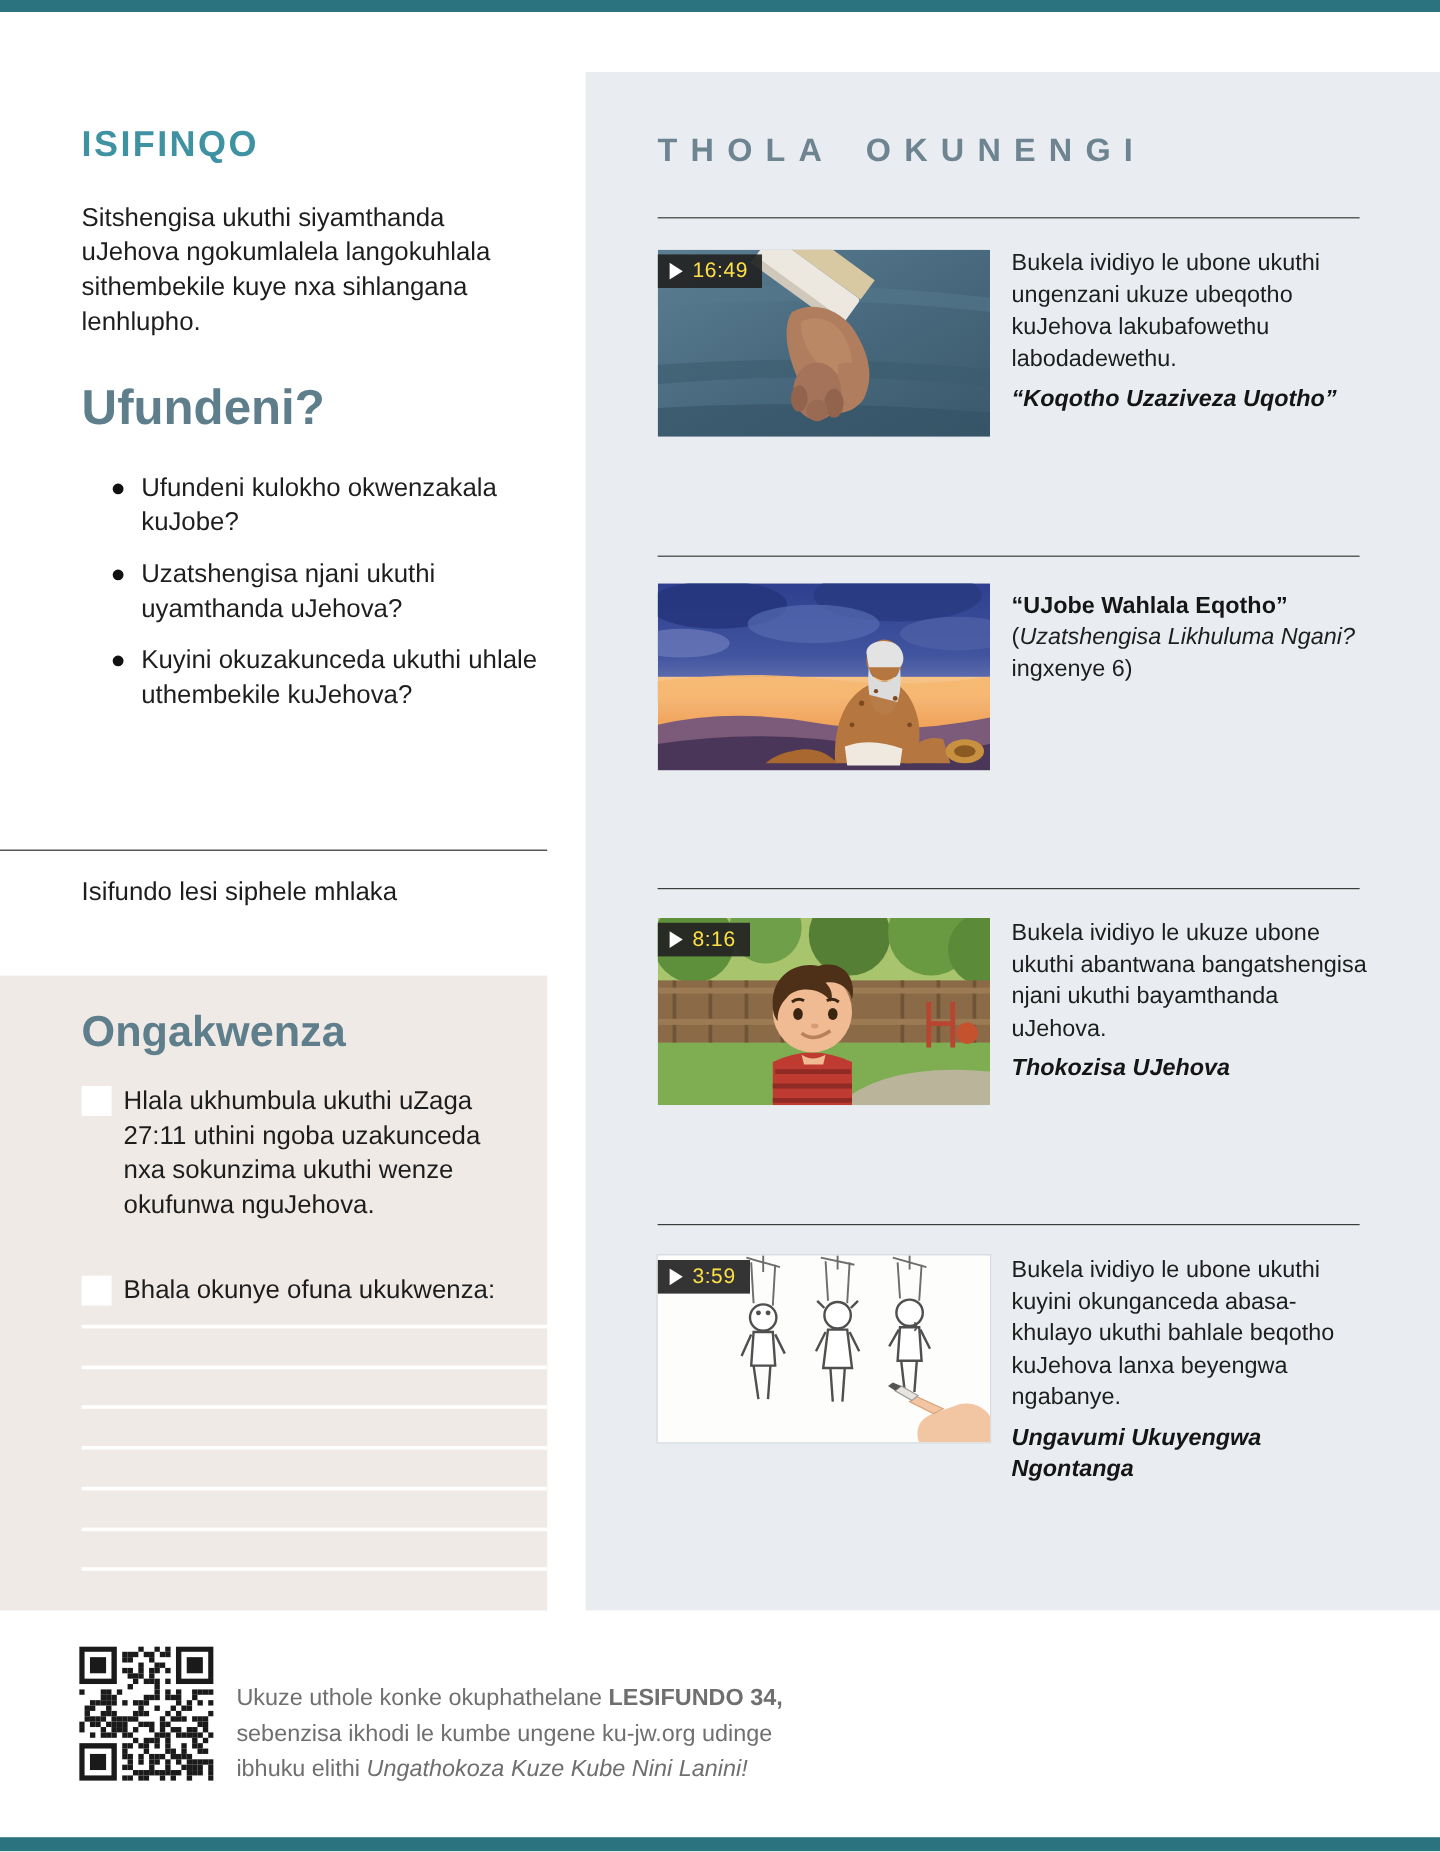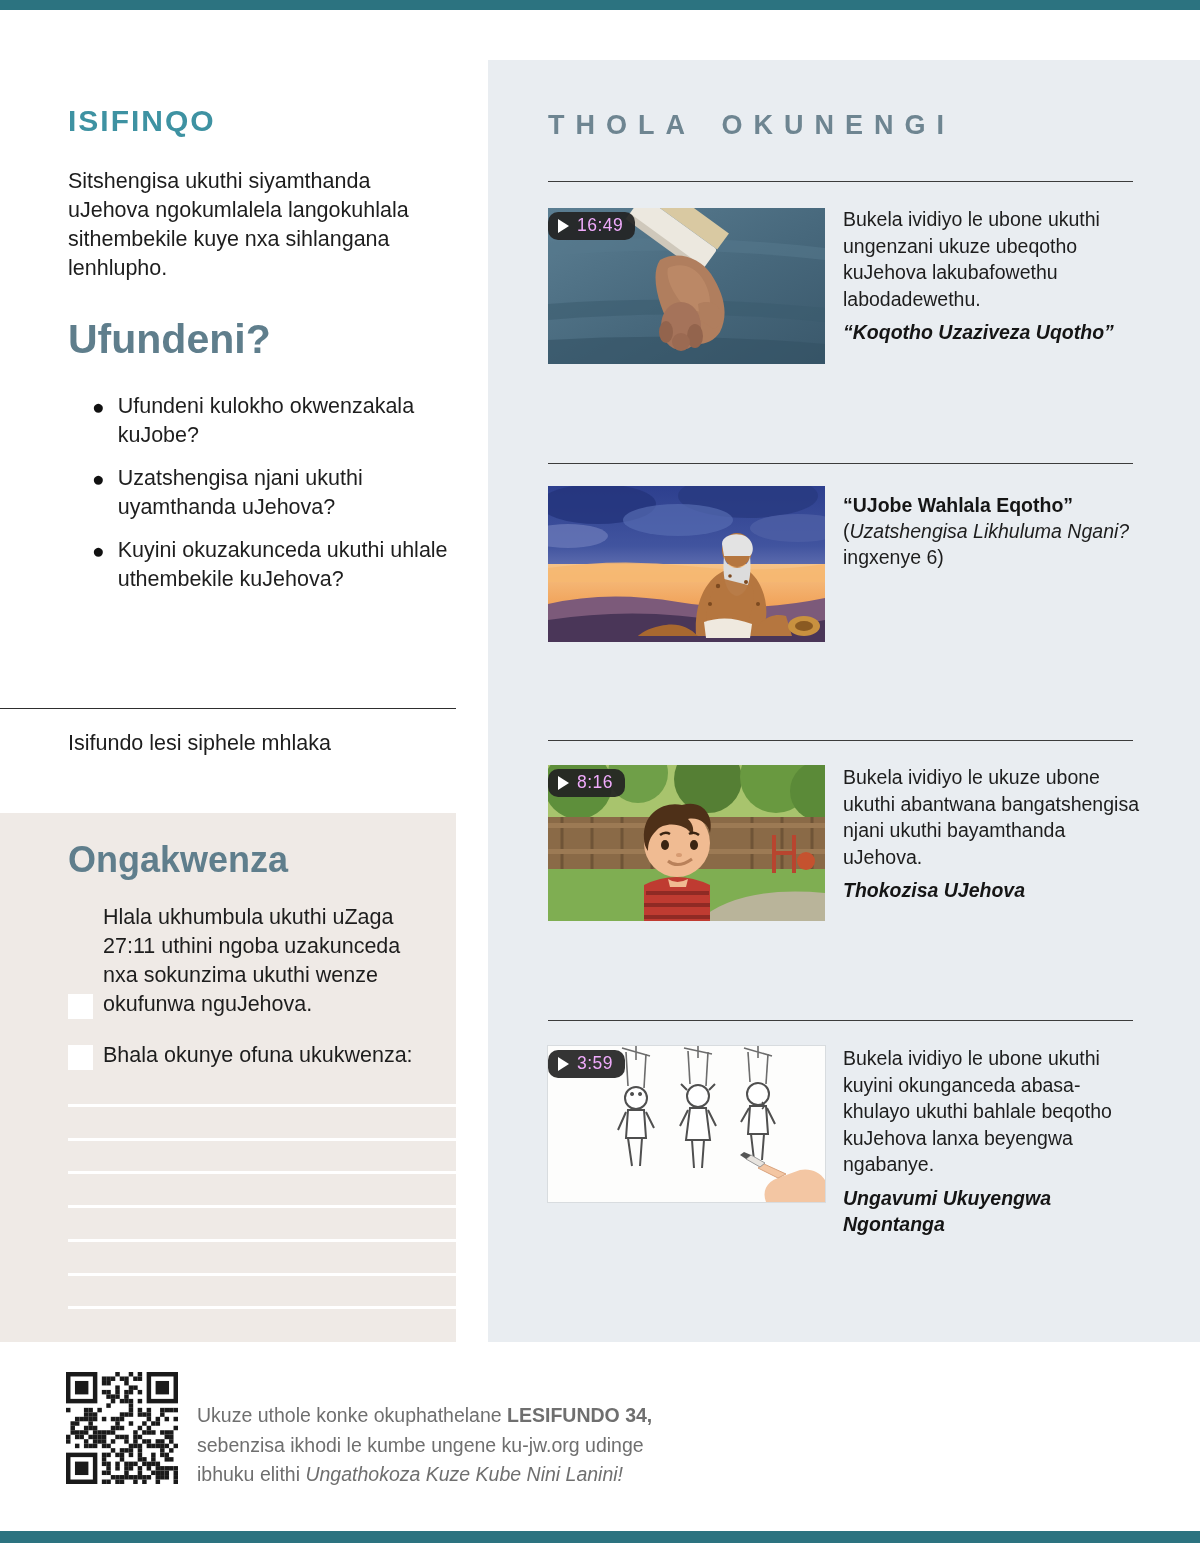--- a/index.html
+++ b/index.html
@@ -21,42 +21,42 @@
   .questions { position:absolute; left:92px; top:392px; width:370px; list-style:none; }
   .questions li { display:flex; gap:13px; margin-bottom:14px; font-size:21.5px; line-height:29px; }
   .qdot { flex:0 0 auto; font-size:21px; line-height:29px; color:#111; }
 
   .left-divider { position:absolute; left:0; top:708px; width:456px; height:0;
     border-top:1.5px solid #2e2e2e; }
   .completion-label { position:absolute; left:68px; top:731px; font-size:21.5px; color:#1d1d1d; }
 
   .todo-panel { position:absolute; left:0; top:813px; width:456px; height:529px; background:#efeae6; }
   .todo-heading { position:absolute; left:68px; top:26px; font-size:36px; font-weight:bold; color:#5f7e8c; }
-  .todo-item { position:absolute; left:68px; width:352px; display:flex; gap:10px;align-items:flex-end; }
+  .todo-item { position:absolute; left:68px; width:352px; display:flex; gap:10px; }
   .todo-item.first { top:90px; }
-  .todo-item.second { top:228px; }
+  .todo-item.second { top:248px; }
   .todo-box { flex:0 0 auto; width:25px; height:25px; background:#ffffff; margin-top:2px; }
   .todo-text { font-size:21.5px; line-height:29px; color:#1d1d1d; }
   .write-lines { position:absolute; left:68px; top:291px; width:388px; }
   .write-line { width:388px; height:3px; background:#ffffff; position:absolute; left:0; }
 
   
   .media-panel { position:absolute; left:488px; top:60px; width:712px; height:1282px; background:#e9edf1; }
   .media-heading { position:absolute; left:60px; top:50px; font-size:27px; font-weight:bold;
     letter-spacing:11px; word-spacing:8px; color:#6e8591; }
   .rule { position:absolute; left:60px; width:585px; height:0; border-top:1.2px solid #3c3c3c; }
   .rule.r0 { top:121px; } .rule.r1 { top:403px; } .rule.r2 { top:680px; } .rule.r3 { top:960px; }
 
   .thumb { position:absolute; left:60px; width:277px; height:156px; overflow:hidden; }
   .thumb svg { display:block; width:277px; height:156px; }
   .t0 { top:148px; } .t1 { top:426px; } .t2 { top:705px; } .t3 { top:986px; }
   .thumb.bordered { outline:1px solid #d8dcdf; }
 
   .ts-badge { position:absolute; left:0; top:4px; display:flex; align-items:center; gap:8px;
-    background:rgba(35,35,35,0.92); color:#f0abfc; padding:3px 12px 4px 10px;border-radius:10px; }
+    background:rgba(35,35,35,0.92); color:#fde047; padding:3px 12px 4px 10px; }
   .play-tri { width:0; height:0; border-left:11px solid #ffffff; border-top:7px solid transparent;
     border-bottom:7px solid transparent; }
   .ts-time { font-size:17.5px; letter-spacing:0.5px; }
 
   .vid-text { position:absolute; left:355px; width:296px; }
   .x0 { top:146px; } .x1 { top:425px; } .x2 { top:704px; } .x3 { top:985px; }
   .vid-desc { font-size:19.5px; line-height:26.5px; color:#1d1d1d; }
   .vid-title { margin-top:7px; font-size:19.5px; line-height:26px; font-weight:bold; font-style:italic; color:#151515; }
   .item-1 .vid-title { font-style:normal; }
   .vid-note { font-size:19.5px; line-height:26px; color:#1d1d1d; }

